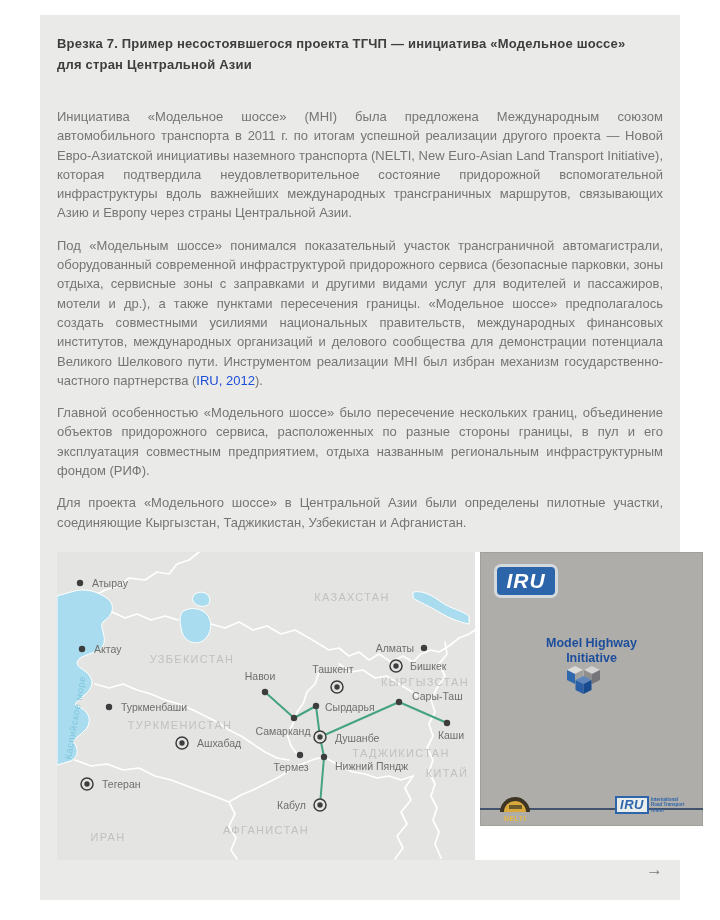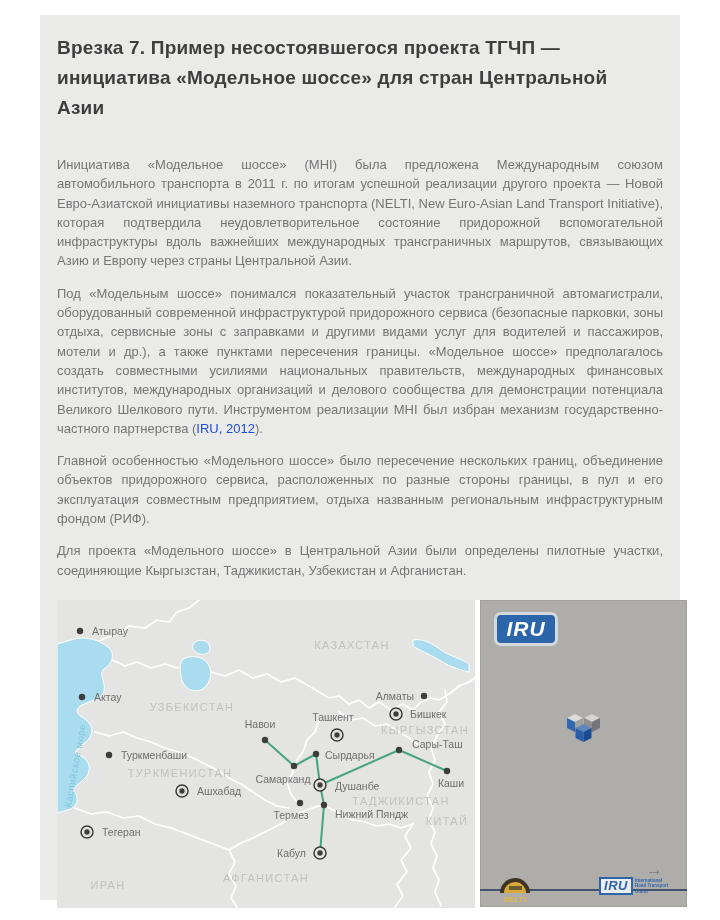--- a/index.html
+++ b/index.html
@@ -10,22 +10,22 @@
   }
   .box{
     position:relative;
     margin:15px 40px 0 40px;
     width:640px;height:885px;
     background:#eaeae9;
   }
   .text-wrap{padding:18px 17px 0 17px;}
   .box-title{
     max-width:575px;
-    font-size:19px;font-weight:700;color:#3e3e3e;
-    line-height:30px;letter-spacing:.2px;
+    font-size:13px;font-weight:700;color:#3e3e3e;
+    line-height:21px;letter-spacing:.2px;
   }
   .para{
     margin:13px 0 0 0;
     font-size:13px;color:#757575;line-height:19.3px;
     text-align:justify;
   }
   .para.first{margin-top:32px;}
   .cite-link{color:#1d4ed8;text-decoration:none;cursor:pointer;}
   
   .figure{
@@ -36,22 +36,22 @@
   .country-label{font-size:11px;fill:#c1c1c0;letter-spacing:1.3px;}
   .city-label{font-size:10.5px;fill:#6f6f6f;}
   .water-label{font-size:9.5px;fill:#7fc6dd;letter-spacing:.6px;}
   .route{stroke:#45a381;stroke-width:2;stroke-linecap:round;}
   .dot{fill:#3d3d3d;}
   .ring{fill:#e4e4e3;stroke:#3d3d3d;stroke-width:1.5;}
   .border{fill:none;stroke:#ffffff;stroke-width:1.7;stroke-linejoin:round;stroke-linecap:round;}
   .water{fill:#a9dcee;stroke:#ffffff;stroke-width:1;}
   
   .panel{
-    position:absolute;left:423px;top:0;width:207px;height:307px;
-    background:#afadaa;box-shadow:inset 0 0 0 1px #a2a09d;
+    position:absolute;left:423px;top:0;width:207px;height:274px;
+    background:#afadaa;box-shadow:inset 0 0 0 1px #a2a09d;padding-left:16px;
   }
   .iru-logo{
     position:absolute;left:14px;top:12px;width:58px;height:28px;
     background:#2d65ab;border:3px solid #d4d9de;border-radius:7px;
     color:#ffffff;font-weight:700;font-style:italic;font-size:21px;
     text-align:center;line-height:27px;letter-spacing:1px;
   }
   .mhi-title{
     position:absolute;left:0;top:84px;width:100%;
     text-align:center;color:#1d4e9b;font-weight:700;font-size:12.5px;line-height:15px;
@@ -171,20 +171,24 @@
           <circle cx="339" cy="114" r="2.7" class="dot"></circle>
           <text x="353" y="118" text-anchor="start" class="city-label">Бишкек</text>
           <circle cx="342" cy="150" r="3.2" class="dot"></circle>
           <text x="355" y="148" text-anchor="start" class="city-label">Сары-Таш</text>
           <circle cx="390" cy="171" r="3.2" class="dot"></circle>
           <text x="394" y="187" text-anchor="middle" class="city-label">Каши</text>
         </svg>
 
       <div class="panel">
         <div class="iru-logo">IRU</div>
+        <div class="mhi-title">
+          <span>Model Highway</span><br>
+          <span>Initiative</span>
+        </div>
         <svg class="mhi-cubes" width="37" height="32" viewBox="0 0 37 32">
           <g>
             <polygon points="10,2 18,6 10,10 2,6" fill="#dcdcda"></polygon>
             <polygon points="2,6 10,10 10,20 2,16" fill="#3068ae"></polygon>
             <polygon points="18,6 10,10 10,20 18,16" fill="#a0a09e"></polygon>
           </g>
           <g>
             <polygon points="27,2 35,6 27,10 19,6" fill="#d4d4d2"></polygon>
             <polygon points="19,6 27,10 27,20 19,16" fill="#8e8e8c"></polygon>
             <polygon points="35,6 27,10 27,20 35,16" fill="#75757a"></polygon>

